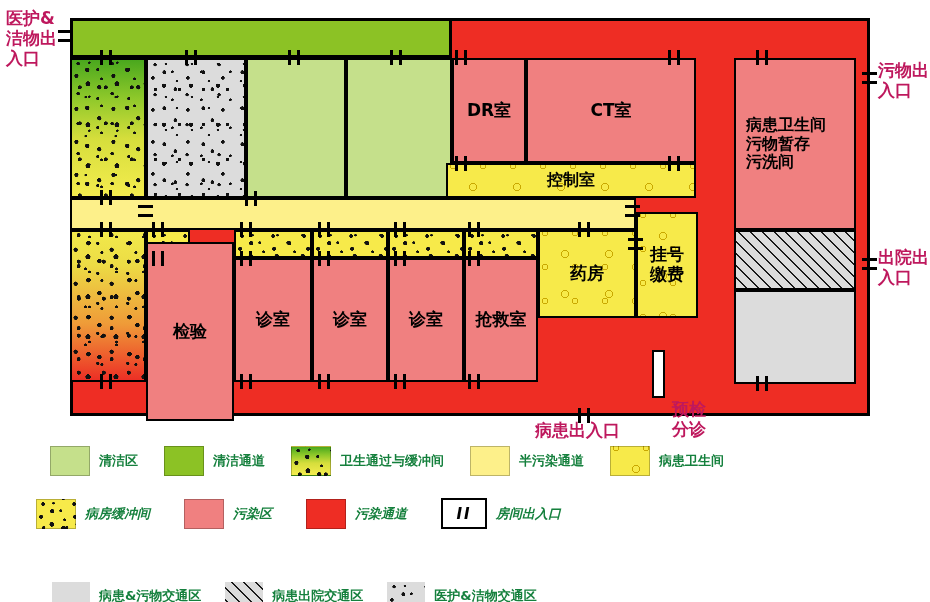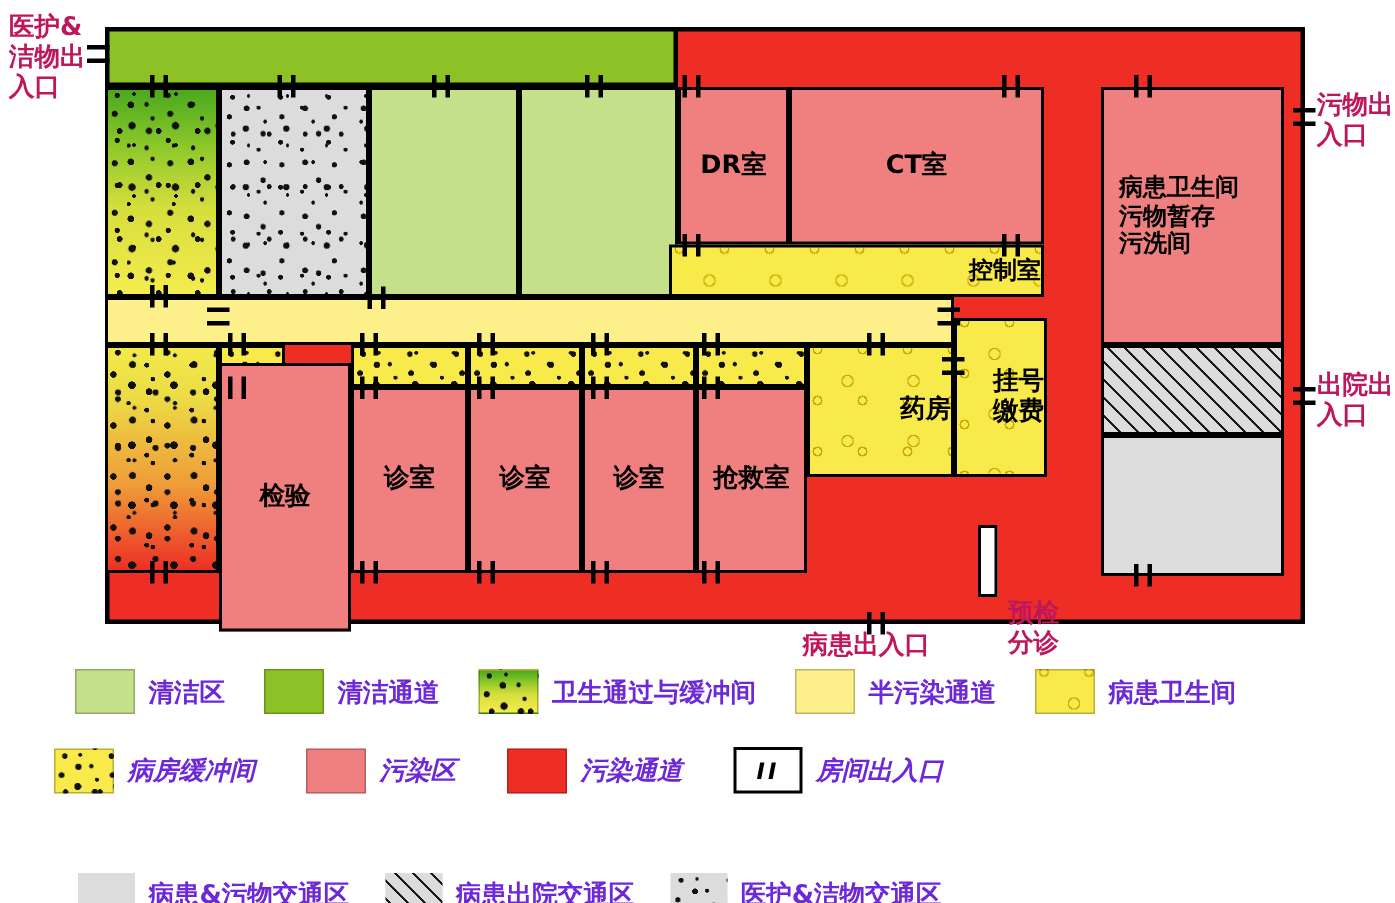--- a/index.html
+++ b/index.html
@@ -91,21 +91,20 @@
                     26px 38px,31px 26px,23px 34px,36px 30px,100% 100%;
   }
   
   .f-circ{
     background:
       radial-gradient(circle at 50% 50%, transparent 3.2px, #c9a800 3.2px, #c9a800 4.2px, transparent 4.3px),
       radial-gradient(circle at 50% 50%, transparent 2.4px, #c9a800 2.4px, #c9a800 3.3px, transparent 3.4px),
       #f7ea4a;
     background-size:44px 40px, 30px 34px, 100% 100%;
     background-position:3px 2px, 20px 18px, 0 0;
-    justify-content:flex-end;
   }
   
   .f-hatch{
     background:repeating-linear-gradient(45deg,#dcdcdc 0 5px,#dcdcdc 5px 7px,#1a1a1a 7px 8.4px),#dcdcdc;
   }
   
   .sw{width:38px;height:28px;border:1px solid rgba(0,0,0,.25);flex:0 0 auto;}
   .sw.nob{border:none;}
   .sw-door{width:42px;height:27px;border:2px solid #000;background:#fff;
            display:flex;align-items:center;justify-content:center;}
@@ -114,21 +113,21 @@
   
   .door{position:absolute;display:flex;gap:6px;}
   .door i{display:block;background:#000;}
   .door.h i{width:3px;height:15px;}
   .door.v{flex-direction:column;}
   .door.v i{width:15px;height:3px;}
 
   
   .legend{position:absolute;left:0;right:0;display:flex;align-items:center;}
   .litem{display:flex;align-items:center;gap:9px;}
-  .litem span.t{font-size:17px;font-weight:bold;color:#6d28d9;white-space:nowrap;}
+  .litem span.t{font-size:13px;font-weight:bold;color:#15803d;white-space:nowrap;}
 </style>
 </head>
 <body>
 
 <div class="abs" style="left:0;top:0;width:930px;height:440px;">
 
   <div class="plain f-dirtypath" style="left:70px;top:18px;width:800px;height:398px;border:3px solid #000;"></div>
 
   <div class="plain f-cleanpath" style="left:70px;top:18px;width:382px;height:40px;border:3px solid #000;"></div>
 

